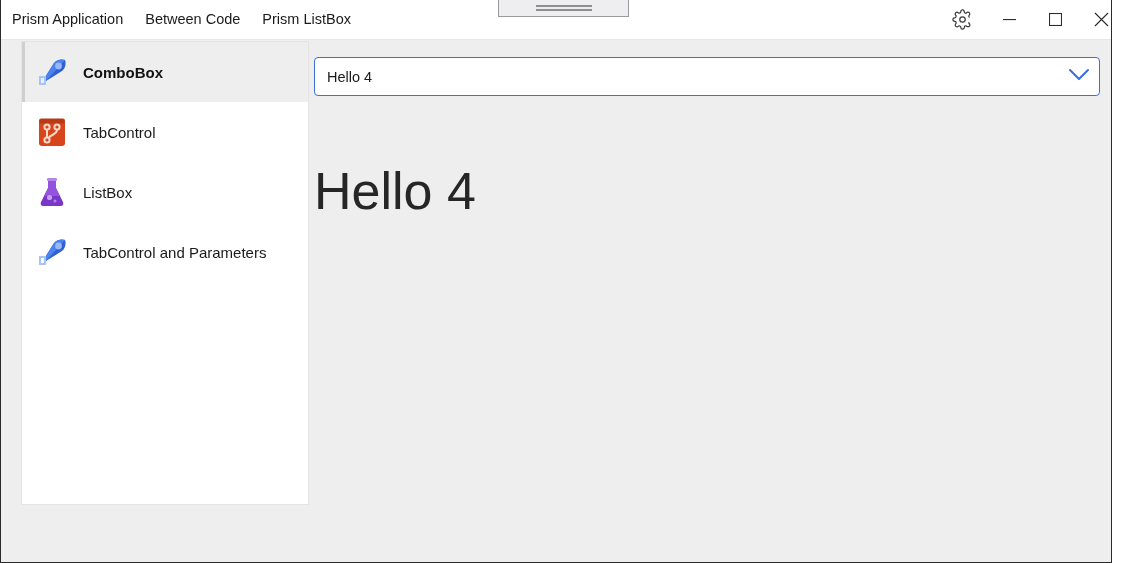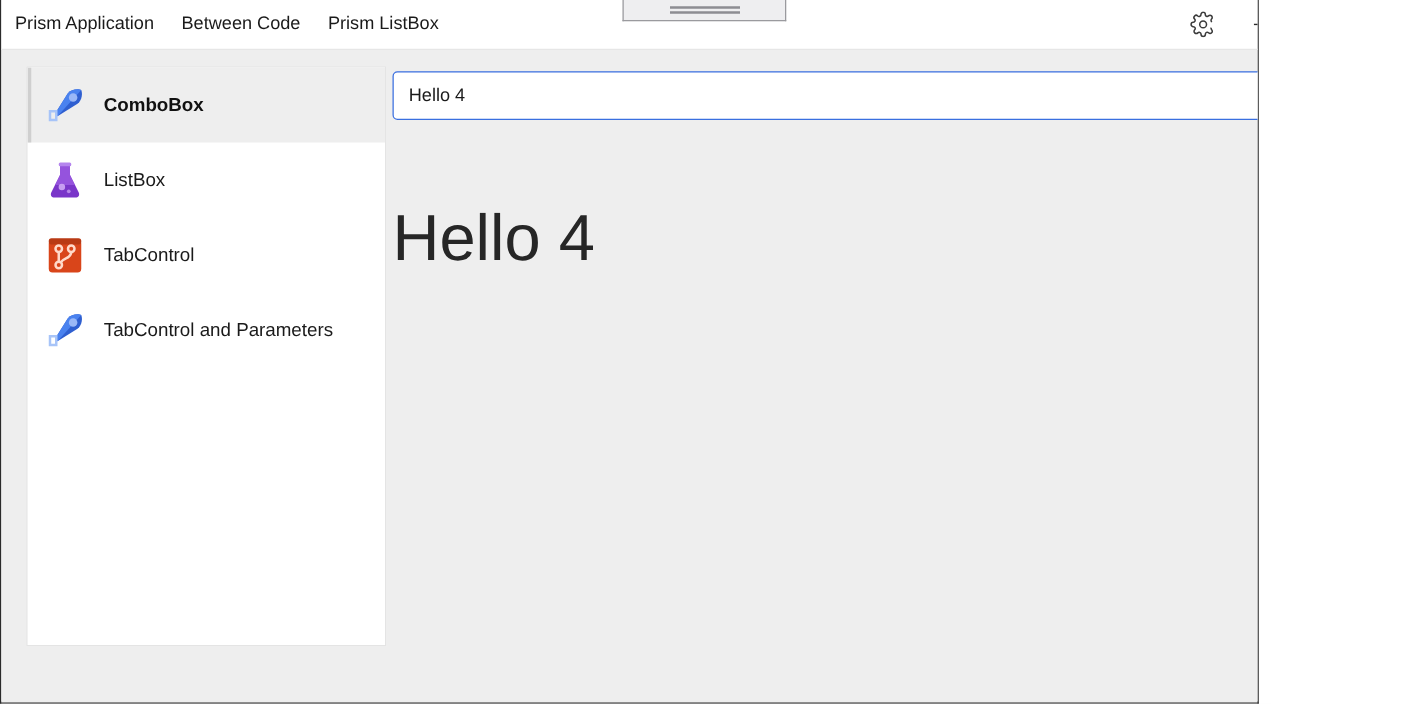--- a/index.html
+++ b/index.html
@@ -5,21 +5,21 @@
   * { box-sizing: border-box; margin: 0; padding: 0; }
   html, body {
     width: 1125px; height: 563px;
     font-family: "Liberation Sans", sans-serif;
     background: #ffffff;
     overflow: hidden;
   }
 
   .window {
     position: relative;
-    width: 1007px; height: 563px;
+    width: 1112px; height: 563px;
     background: #eeeeee;
     border-right: 1.5px solid #2b2b2b;
     border-bottom: 1.5px solid #2b2b2b;
     border-left: 1.5px solid #2b2b2b;
     overflow: hidden;
     padding-left: 21px;
   }
 
   
   .titlebar {
@@ -67,21 +67,21 @@
 
   
   .body-area {
     position: absolute; top: 40px; left: 0;
     width: 1123px; height: 521px;
     background: #eeeeee;
   }
 
   
   .sidebar {
-    position: absolute; left: 20px; top: 13px;
+    position: absolute; left: 20px; top: 1px;
     width: 288px; height: 464px;
     background: #ffffff;
     border: 1px solid #e4e4e4;
     overflow: hidden;
   }
   .nav-item {
     position: relative;
     display: flex; align-items: center;
     height: 60px;
     padding-left: 12px;
@@ -205,33 +205,20 @@
       <div class="nav-item selected">
         <div class="nav-icon">
           <svg width="34" height="34" viewBox="0 0 34 34">
             <path d="M9 24 L19 8 C22 4 28 4 30 5 C31 7 31 13 27 16 L11 26 Z" fill="#2f5fd0"></path>
             <path d="M9 24 L19 8 C22 4 28 4 30 5 L11 26 Z" fill="#4a82ef"></path>
             <circle cx="23.5" cy="11" r="3.4" fill="#9ab8f7"></circle>
             <path d="M5 22 L10 22 L10 29 L5 29 Z" fill="none" stroke="#a7c4f8" stroke-width="2"></path>
           </svg>
         </div>
         <div class="nav-label">ComboBox</div>
-      </div>
-
-      <div class="nav-item">
-        <div class="nav-icon">
-          <svg width="34" height="34" viewBox="0 0 34 34">
-            <path d="M13 4 L21 4 L21 13 L28 27 C29 29.5 27.5 31 25.5 31 L8.5 31 C6.5 31 5 29.5 6 27 L13 13 Z" fill="#7a36c9"></path>
-            <path d="M13 4 L21 4 L21 13 L25 21 L9 21 L13 13 Z" fill="#9a58e0" opacity="0.85"></path>
-            <rect x="12" y="3" width="10" height="3" rx="1.2" fill="#b585ee"></rect>
-            <circle cx="14.5" cy="22.5" r="2.6" fill="#cfa8f5" opacity="0.9"></circle>
-            <circle cx="20" cy="26" r="1.5" fill="#cfa8f5" opacity="0.7"></circle>
-          </svg>
-        </div>
-        <div class="nav-label">ListBox</div>
       </div>
 
       <div class="nav-item">
         <div class="nav-icon">
           <svg width="34" height="34" viewBox="0 0 34 34">
             <rect x="4" y="5" width="26" height="26" rx="3" fill="#d9451a"></rect>
             <rect x="4" y="3.5" width="26" height="5" rx="2.2" fill="#b93a14"></rect>
             <g fill="none" stroke="#ffd9c9" stroke-width="2">
               <circle cx="12" cy="12" r="2.6"></circle>
               <circle cx="22" cy="12" r="2.6"></circle>
@@ -240,20 +227,33 @@
               <path d="M22 14.6 C22 20 16 19 13.5 23"></path>
             </g>
           </svg>
         </div>
         <div class="nav-label">TabControl</div>
       </div>
 
       <div class="nav-item">
         <div class="nav-icon">
           <svg width="34" height="34" viewBox="0 0 34 34">
+            <path d="M13 4 L21 4 L21 13 L28 27 C29 29.5 27.5 31 25.5 31 L8.5 31 C6.5 31 5 29.5 6 27 L13 13 Z" fill="#7a36c9"></path>
+            <path d="M13 4 L21 4 L21 13 L25 21 L9 21 L13 13 Z" fill="#9a58e0" opacity="0.85"></path>
+            <rect x="12" y="3" width="10" height="3" rx="1.2" fill="#b585ee"></rect>
+            <circle cx="14.5" cy="22.5" r="2.6" fill="#cfa8f5" opacity="0.9"></circle>
+            <circle cx="20" cy="26" r="1.5" fill="#cfa8f5" opacity="0.7"></circle>
+          </svg>
+        </div>
+        <div class="nav-label">ListBox</div>
+      </div>
+
+      <div class="nav-item">
+        <div class="nav-icon">
+          <svg width="34" height="34" viewBox="0 0 34 34">
             <path d="M9 24 L19 8 C22 4 28 4 30 5 C31 7 31 13 27 16 L11 26 Z" fill="#2f5fd0"></path>
             <path d="M9 24 L19 8 C22 4 28 4 30 5 L11 26 Z" fill="#4a82ef"></path>
             <circle cx="23.5" cy="11" r="3.4" fill="#9ab8f7"></circle>
             <path d="M5 22 L10 22 L10 29 L5 29 Z" fill="none" stroke="#a7c4f8" stroke-width="2"></path>
           </svg>
         </div>
         <div class="nav-label">TabControl and Parameters</div>
       </div>
 
 

